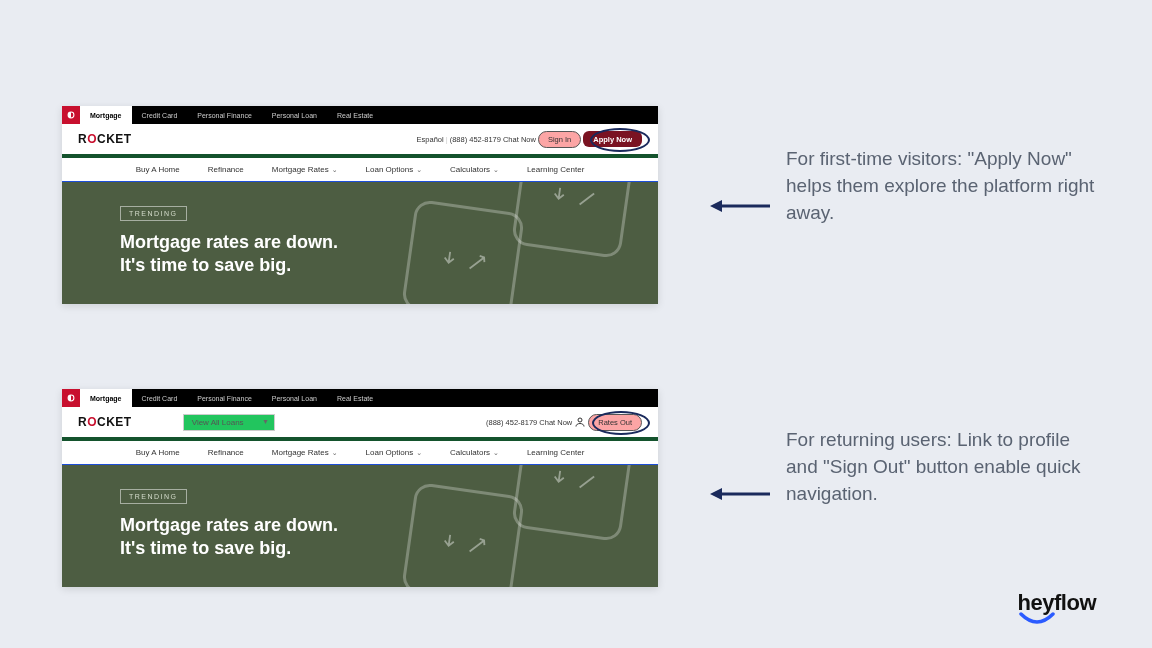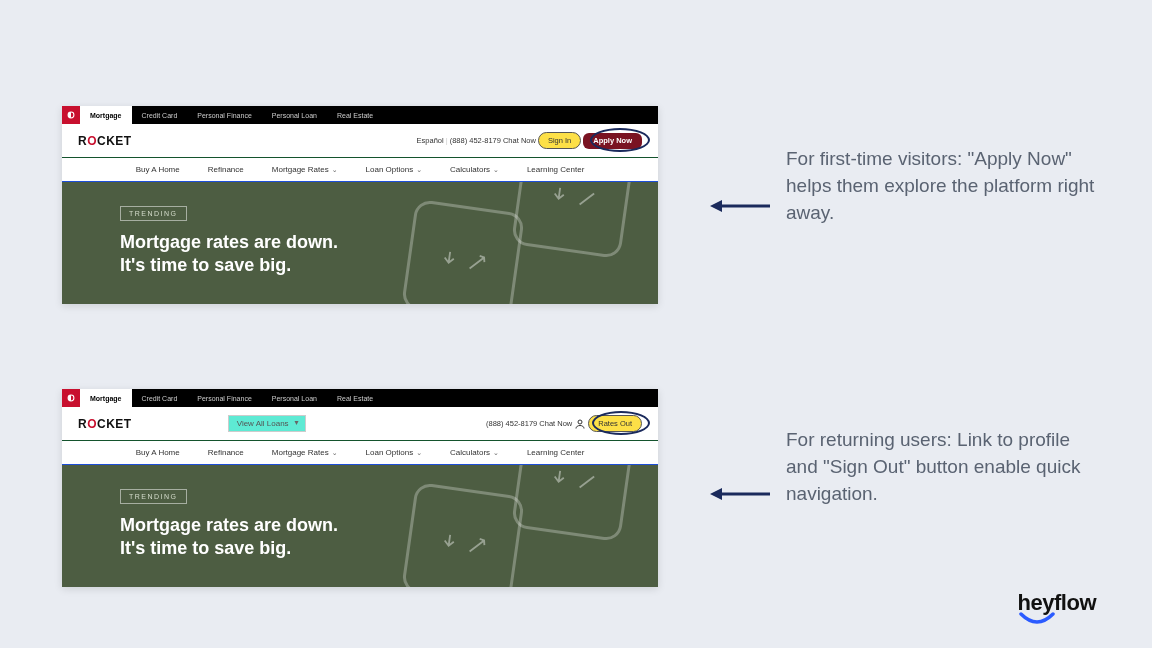--- a/index.html
+++ b/index.html
@@ -42,21 +42,21 @@
     display: flex; align-items: center;
     font-size: 7px;
     color: #ccc;
   }
   .top-tab.active { background: #fff; color: #000; font-weight: 600; }
   .midbar {
     height: 34px;
     display: flex;
     align-items: center;
     padding: 0 16px;
-    border-bottom: 1px solid #14532d;
+    border-bottom: 4px solid #14532d;
     position: relative;
   }
   .brand {
     font-weight: 800;
     font-size: 12px;
     letter-spacing: 0.5px;
     color: #111;
   }
   .brand .o { color: #c8102e; }
   .mid-right {
@@ -65,38 +65,38 @@
     align-items: center;
     gap: 2px;
     font-size: 7.5px;
     color: #333;
   }
   .btn-outline {
     border: 1px solid #555;
     border-radius: 10px;
     padding: 3px 9px;
     font-size: 7.5px;
-    background: #fde047;
+    background: #fca5a5;
   }
   .btn-primary {
     background: #7a1322;
     color: #fff;
     border-radius: 6px;
     padding: 3.5px 10px;
     font-size: 7.5px;
     font-weight: 600;
   }
   .select-loans {
     border: 1px solid #ccc;
-    background: #5eead4;
-    padding: 3px 16px 3px 8px;
+    background: #22c55e;
+    padding: 3px 30px 3px 8px;
     font-size: 8px;
     color: #555;
     position: relative;
-    margin-left: 96px;
+    margin-left: 51px;
   }
   .select-loans::after {
     content: "▾";
     position: absolute; right: 6px; top: 2px;
     font-size: 8px; color: #666;
   }
   .usericon {
     width: 12px; height: 12px;
   }
   .circle-highlight {

